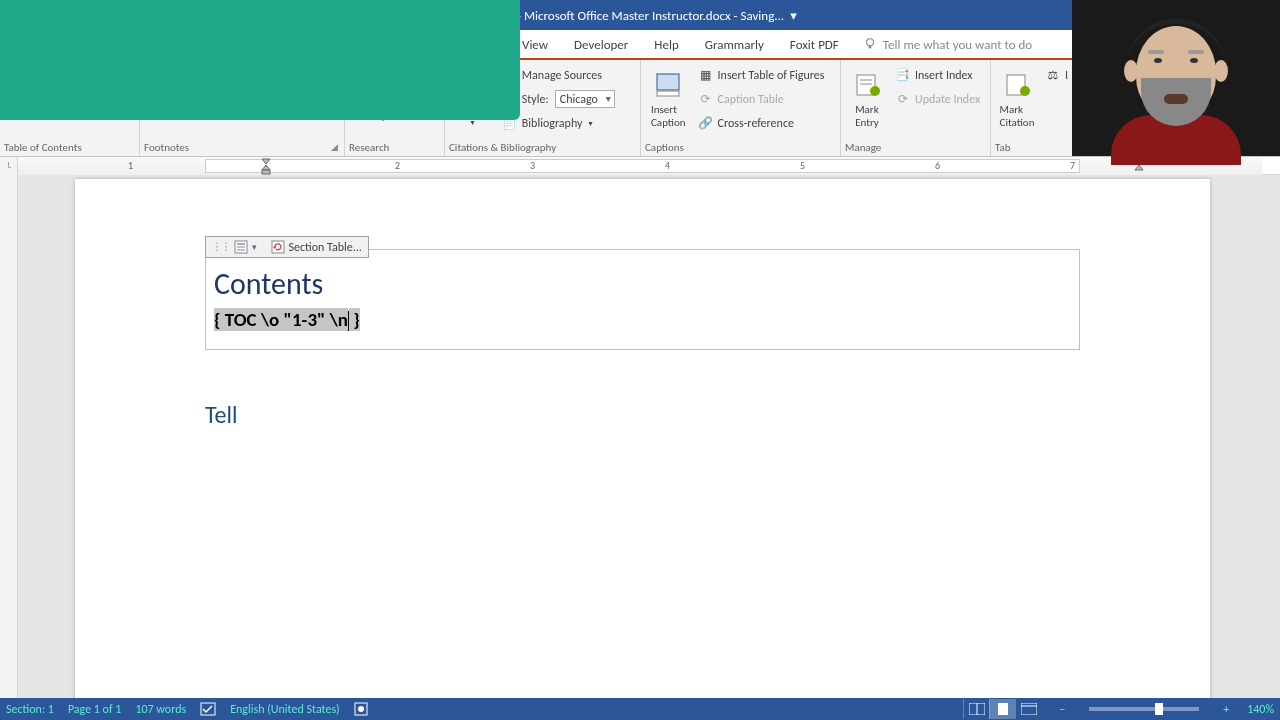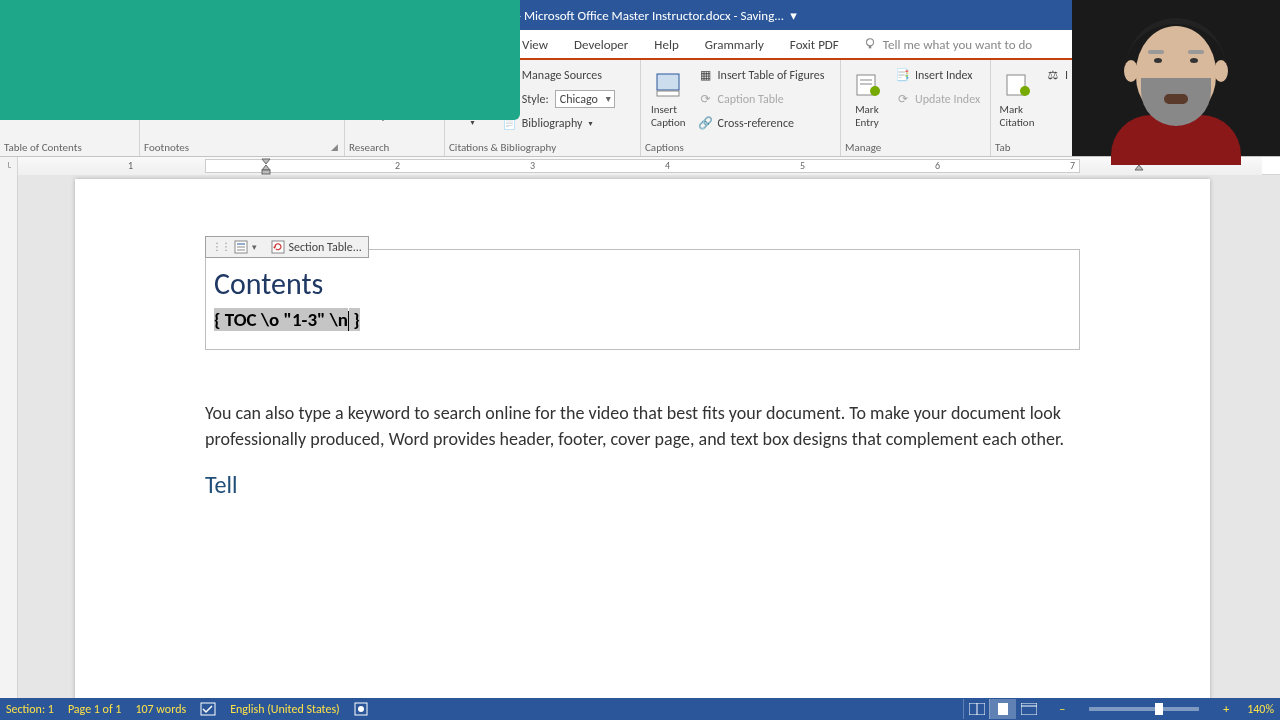--- a/index.html
+++ b/index.html
@@ -113,21 +113,21 @@
 .field-code { font-size: 19px; font-weight: bold; font-family: Calibri; margin-top:6px; }
 .field-code .cursor{ display:inline-block; width:0; border-left:1px solid #000; height:20px; vertical-align:middle;}
 .field-code .sel{ background:#c5c5c5;}
 
 .h2 { font-size: 28px; color: #c00000; font-family: Calibri; margin-bottom: 14px;}
 .h3 { font-size: 24px; color: #1f4e79; font-family: Calibri; margin-top: 18px;}
 .para { font-size: 18px; color: #333; font-family: Calibri; line-height: 1.45; margin-bottom: 18px;}
 
 .statusbar {
   position: absolute; bottom: 0; left: 0; right: 0; height: 22px;
-  background: #2b579a; color: #fde047; font-size: 12px;
+  background: #2b579a; color: #5eead4; font-size: 12px;
   display: flex; align-items: center; padding: 0 6px; gap: 14px;
 }
 .statusbar .spacer{ flex:1; }
 .statusbar .sb-btn{ display:flex; align-items:center; gap:3px;}
 .view-btns { display:flex; gap:0; }
 .view-btn{ width:26px; height:20px; display:flex; align-items:center; justify-content:center; border-left:1px solid rgba(255,255,255,0.25);}
 .view-btn.active{ background: rgba(255,255,255,0.25);}
 .zoom-slider{ width:110px; height:4px; background: rgba(255,255,255,0.4); position:relative; margin:0 6px;}
 .zoom-slider .thumb{ position:absolute; left:60%; top:-4px; width:8px; height:12px; background:#fff;}
 .zoom-btn{ width:14px; text-align:center;}
@@ -390,21 +390,20 @@
         <span>Section Table...</span>
       </div>
       <div class="toc-body">
         <div class="toc-title">Contents</div>
         <div class="field-code">
           <span class="sel">{ TOC \o "1-3"  \n</span><span class="cursor"></span><span class="sel"> }</span>
         </div>
       </div>
     </div>
 
-    <div class="para">You can also type a keyword to search online for the video that best fits your document. To make your document look professionally produced, Word provides header, footer, cover page, and text box designs that complement each other.</div>
     <div class="h3">Tell</div>
 
   </div>
 </div>
 
 <div class="statusbar">
   <span class="sb-btn">Section: 1</span>
   <span class="sb-btn">Page 1 of 1</span>
   <span class="sb-btn">107 words</span>
   <span class="sb-btn">

